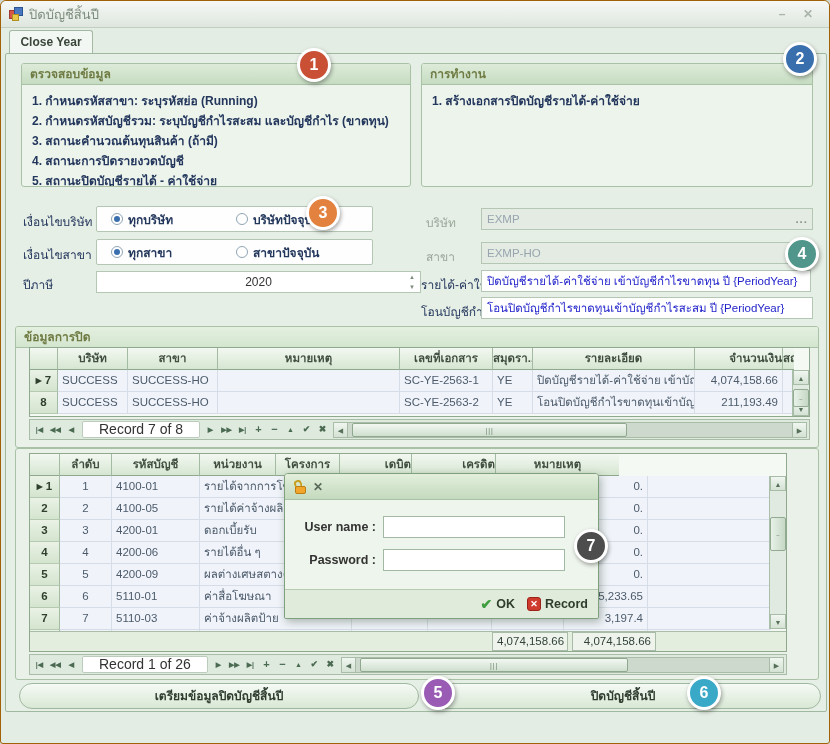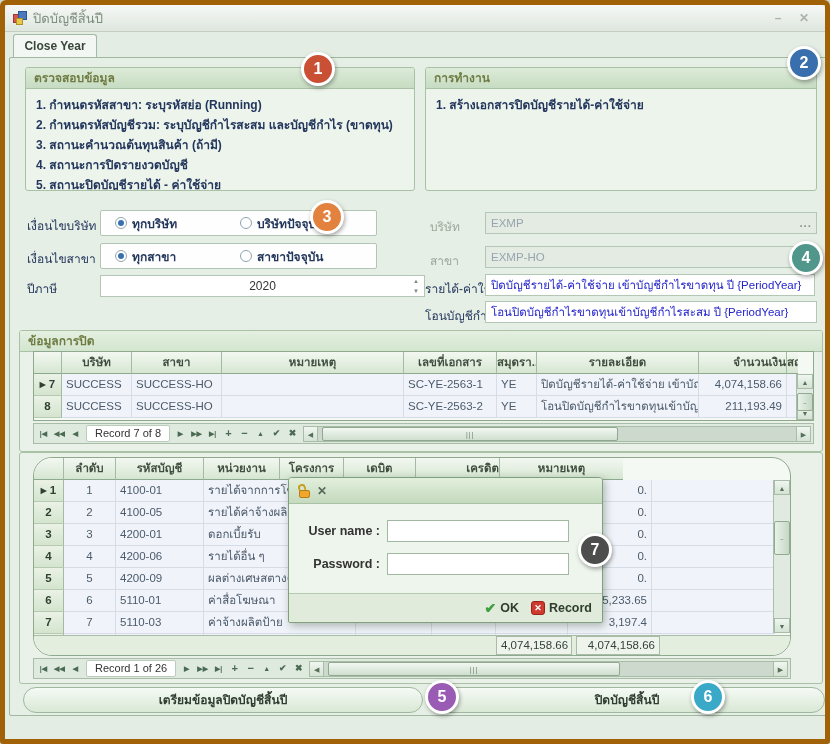--- a/index.html
+++ b/index.html
@@ -1,18 +1,18 @@
 <!DOCTYPE html>
 <html><head>
 <meta charset="utf-8">
 <style>
   * { margin:0; padding:0; box-sizing:border-box; }
   html,body { background:#cfd8cf; font-family:"Liberation Sans", sans-serif; }
   .win { position:relative; width:830px; height:744px; background:#e4ede4;
-         border:5px solid #a16207; border-radius:6px 6px 3px 3px; overflow:hidden; }
+         border:1px solid #a16207; border-radius:6px 6px 3px 3px; overflow:hidden; }
 
   
   .titlebar { position:absolute; left:0; top:0; right:0; height:27px;
     background:linear-gradient(#f6f8f6,#dee6de); border-bottom:1px solid #c2cec2;
     border-radius:5px 5px 0 0; display:flex; align-items:center; }
   .title-text { margin-left:28px; font-size:13px; color:#7d8d7d; }
   .winbtn { position:absolute; top:5px; width:22px; height:17px; text-align:center;
     color:#aab4aa; font-size:12px; line-height:16px; font-weight:bold; }
   .appicon { position:absolute; left:8px; top:6px; width:15px; height:15px; }
   .appicon i { position:absolute; display:block; }
@@ -75,22 +75,22 @@
 
   .gfooter { display:flex; height:22px; background:#e3eedf; border-top:1px solid #a8bca8; align-items:center; }
   .total-box { height:19px; background:#eef4ec; border:1px solid #a8bca8; font-size:11.5px; color:#33413a;
     text-align:right; line-height:17px; padding:0 4px; }
 
   
   .nav { position:absolute; height:21px; background:#dfeadf; border:1px solid #a8bca8;
     display:flex; align-items:center; padding:0 2px; gap:1px; }
   .navbtn { min-width:15px; padding:0 2px; height:16px; font-size:7px; color:#4a6a52; text-align:center;
     line-height:15px; font-weight:bold; }
-  .navlabel { background:#fff; border:1px solid #bcccbc; border-radius:2px; font-size:11px; color:#333;
-    padding:0 8px; height:17px; line-height:15px; margin:0 2px; white-space:nowrap; }
+  .navlabel { background:#fff; border:1px solid #bcccbc; border-radius:2px; font-size:14px; color:#333;
+    padding:0 16px; height:17px; line-height:15px; margin:0 2px; white-space:nowrap; }
   .hsb { flex:1; height:16px; display:flex; align-items:stretch; margin-left:2px; }
   .hsb .arr { width:15px; font-size:7px; color:#56705a; text-align:center; line-height:15px;
     background:linear-gradient(#f0f6f0,#d4e2d4); border:1px solid #a8bca8; }
   .hsb .track { flex:1; background:#cdd9cd; border:1px solid #a8bca8; border-left:none; border-right:none; position:relative; }
   .hsb .thumb { position:absolute; top:0; bottom:0; background:linear-gradient(#f2f7f2,#cfdfcf);
     border:1px solid #8fa88f; border-radius:2px; color:#6a826a; font-size:7px; text-align:center; line-height:13px; letter-spacing:1px; }
 
   
   .bigbtn { position:absolute; height:26px; background:linear-gradient(#f5faf5,#d9e8d5);
     border:1px solid #9fb89f; border-radius:13px; font-size:12px; font-weight:600; color:#2f3d2f;
@@ -124,21 +124,21 @@
   
   .badge { position:absolute; z-index:50; width:34px; height:34px; border-radius:50%;
     border:3px solid #fff; box-shadow:1px 2px 4px rgba(0,0,0,.35); color:#fff;
     font-size:16px; font-weight:bold; text-align:center; line-height:28px; }
 
   
   .g1 .c0{width:28px}.g1 .c1{width:70px}.g1 .c2{width:90px}.g1 .c3{width:182px}.g1 .c4{width:93px}
   .g1 .c5{width:40px}.g1 .c6{width:162px}.g1 .c7{width:88px;text-align:right}.g1 .c8{width:11px;border-right:none}
   
   .g2 .c0{width:30px}.g2 .c1{width:52px;text-align:center}.g2 .c2{width:88px}.g2 .c3{width:152px}.g2 .c4{width:76px}
-  .g2 .c5{width:64px}.g2 .c6{width:72px;}.g2 .c7{width:84px;text-align:right}.g2 .c8{width:123px;border-right:none}
+  .g2 .c5{width:64px}.g2 .c6{width:72px;text-align:right}.g2 .c7{width:84px;text-align:right}.g2 .c8{width:123px;border-right:none}
   .clipRow { height:8px; overflow:hidden; }
 </style>
 </head>
 <body>
 
 <div class="win">
 
   <div class="titlebar">
     <span class="appicon">
         <i class="sq1"></i>
@@ -285,21 +285,21 @@
       <div class="arr">◀</div>
       <div class="track">
           <div class="thumb" style="left:4px; width:62%;">|||</div>
         </div>
       <div class="arr">▶</div>
     </div>
   </div>
 
   <div class="group" style="left:14px; top:447px; width:804px; height:232px; background:#e9f1e8;"></div>
 
-  <div class="grid g2" style="left:28px; top:452px; width:758px; height:199px;border-radius:19px;">
+  <div class="grid g2" style="left:28px; top:452px; width:758px; height:199px;">
     <div class="ghead">
       <div class="gc c0"></div>
       <div class="gc c1">ลำดับ</div>
       <div class="gc c2">รหัสบัญชี</div>
       <div class="gc c4">หน่วยงาน</div>
       <div class="gc c5">โครงการ</div>
       <div class="gc c6">เดบิต</div>
       <div class="gc c7">เครดิต</div>
       <div class="gc c8">หมายเหตุ</div>
     </div>

